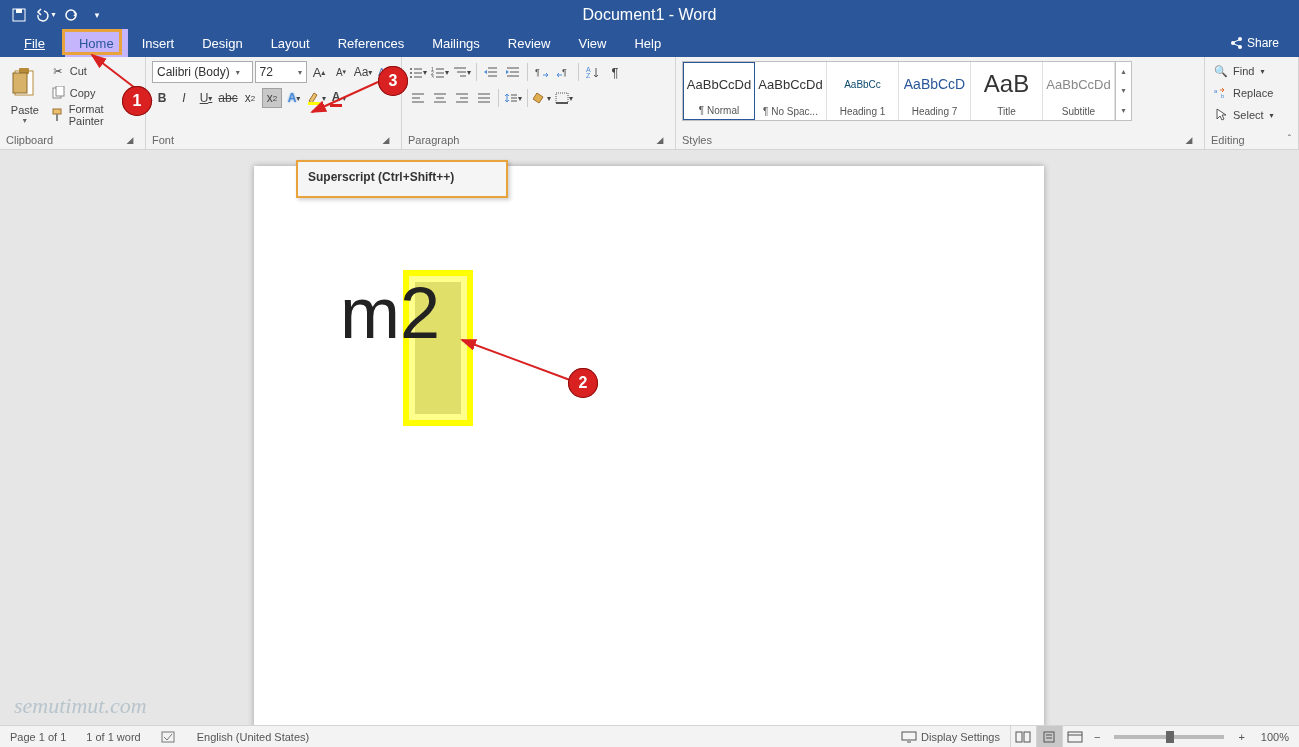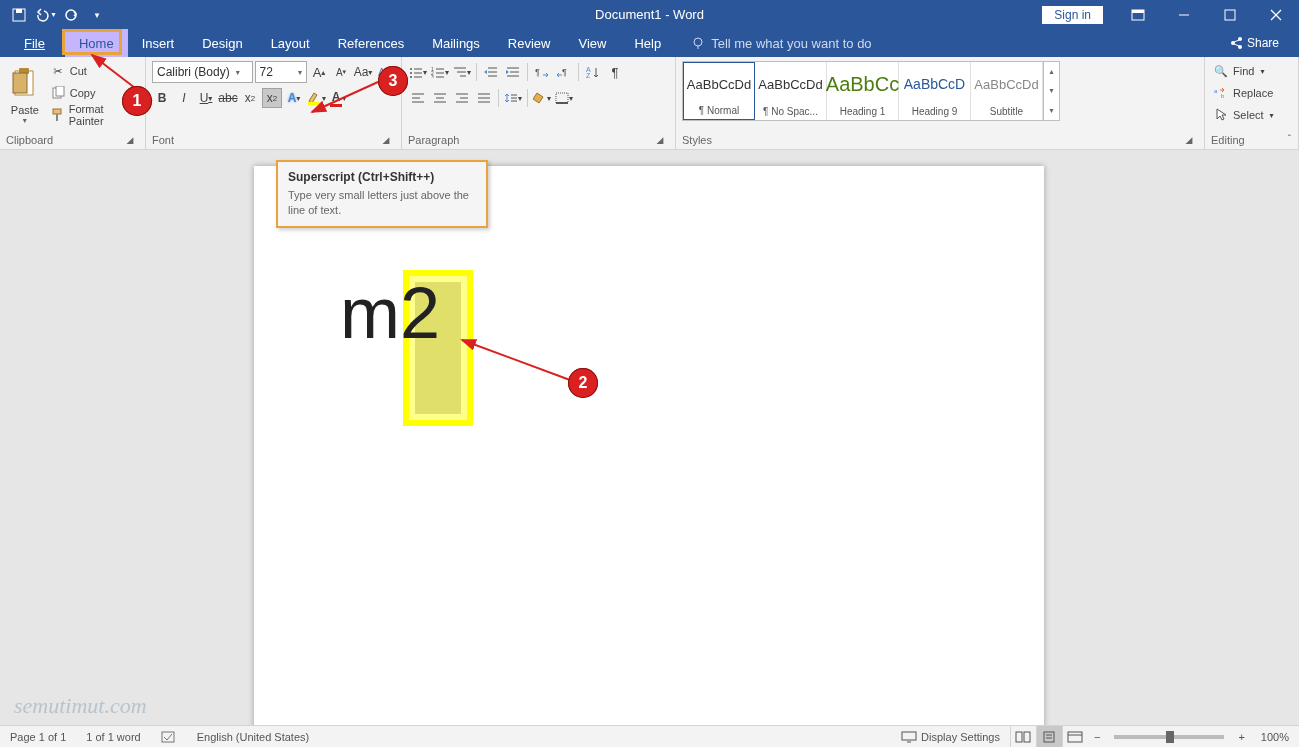--- a/index.html
+++ b/index.html
@@ -2,21 +2,21 @@
 <html><head>
 <meta charset="utf-8">
 <style>
 * { box-sizing: border-box; margin: 0; padding: 0; font-family: "Segoe UI", Tahoma, sans-serif; }
 body { width: 1299px; height: 747px; background: #e6e6e6; overflow: hidden; position: relative; font-size: 12px; }
 
 
 .titlebar { height: 29px; background: #2b579a; display: flex; align-items: center; color: #fff; position: relative; }
 .titlebar .qat { display: flex; align-items: center; gap: 4px; padding-left: 8px; }
 .titlebar .qat .btn { width: 22px; height: 22px; display: flex; align-items: center; justify-content: center; cursor: pointer; }
-.titlebar .title { position: absolute; left: 50%; transform: translateX(-50%); font-size: 13px; }
+.titlebar .title { position: absolute; left: 50%; transform: translateX(-50%); font-size: 16px; }
 .titlebar .right { position: absolute; right: 0; display: flex; align-items: center; height: 100%; }
 .titlebar .signin { background: #fff; color: #2b579a; padding: 2px 12px; font-size: 12px; margin-right: 12px; cursor: pointer; }
 .titlebar .winbtn { width: 46px; height: 29px; display: flex; align-items: center; justify-content: center; cursor: pointer; color:#fff; }
 
 
 .menubar { height: 28px; background: #2b579a; display: flex; align-items: stretch; color: #fff; padding-left: 4px; }
 .menubar .tab { padding: 0 14px; display: flex; align-items: center; font-size: 13px; cursor: pointer; }
 .menubar .tab.file { padding: 0 20px; text-decoration: underline; }
 .menubar .tab.active { background: #c4b5fd; color: #2b579a; }
 .menubar .tell { display: flex; align-items: center; gap: 6px; padding-left: 16px; color: #cfd9ec; font-size: 13px; }
@@ -61,21 +61,21 @@
 .collapse-ribbon { position:absolute; right:8px; bottom:4px; font-size:10px; color:#666; cursor:pointer; }
 
 
 .docarea { position:absolute; top:150px; left:0; right:0; bottom:22px; background:#e6e6e6; overflow:hidden; }
 .page { position:absolute; top:16px; left:254px; width:790px; height:800px; background:#fff; box-shadow:0 0 6px rgba(0,0,0,.3); }
 .page .content { position:absolute; top:106px; left:86px; font-size:72px; font-family:Calibri, sans-serif; color:#222; display:flex; align-items:baseline; }
 .hl-box { position:absolute; top:104px; left:149px; width:70px; height:156px; border:6px solid #ffff00; background:rgba(255,255,0,.45); }
 .hl-inner { position:absolute; top:6px; left:6px; right:6px; bottom:6px; background:rgba(128,128,0,.25);}
 
 
-.tooltip { position:absolute; top:160px; left:276px; width:212px; background:#f5f5f5; border:2px solid #e8a33d; padding:8px 10px; box-shadow:2px 2px 4px rgba(0,0,0,.2); z-index:50;}
+.tooltip { position:absolute; top:160px; left:296px; width:212px; background:#f5f5f5; border:2px solid #e8a33d; padding:8px 10px; box-shadow:2px 2px 4px rgba(0,0,0,.2); z-index:50;}
 .tooltip .tt-title{ font-weight:bold; font-size:12px; color:#333; margin-bottom:4px;}
 .tooltip .tt-body{ font-size:11px; color:#666; line-height:1.35;}
 
 
 .circle { position:absolute; width:30px; height:30px; border-radius:50%; background:#d92121; color:#fff; font-weight:bold; font-size:16px; display:flex; align-items:center; justify-content:center; z-index:60; box-shadow:0 0 0 1px #8a0f0f inset;}
 .home-highlight{ position:absolute; top:29px; left:62px; width:60px; height:26px; border:3px solid #e8a33d; z-index:55; pointer-events:none;}
 
 
 .statusbar { position:absolute; bottom:0; left:0; right:0; height:22px; background:#f3f3f3; border-top:1px solid #d4d4d4; display:flex; align-items:center; font-size:11px; color:#555; }
 .statusbar .sbitem { padding:0 10px; cursor:pointer; }
@@ -110,65 +110,33 @@
       </div>
     <div class="btn">
         <svg width="14" height="14">
           <circle cx="7" cy="7" r="5" fill="none" stroke="#fff" stroke-width="1.5"></circle>
           <path d="M10 4 L12 6 L10 8" fill="none" stroke="#fff" stroke-width="1.5"></path>
         </svg>
       </div>
     <div class="btn" style="font-size:9px;color:#fff;">▾</div>
   </div>
   <div class="title">Document1 - Word</div>
-  <div class="right">
-    <div class="signin">Sign in</div>
-    <div class="winbtn">
-        <svg width="14" height="12">
-          <rect x="1" y="1" width="12" height="10" fill="none" stroke="#fff"></rect>
-          <rect x="1" y="1" width="12" height="3" fill="#fff"></rect>
-        </svg>
-      </div>
-    <div class="winbtn">
-        <svg width="12" height="12">
-          <line x1="1" y1="6" x2="11" y2="6" stroke="#fff" stroke-width="1"></line>
-        </svg>
-      </div>
-    <div class="winbtn">
-        <svg width="12" height="12">
-          <rect x="1" y="1" width="10" height="10" fill="none" stroke="#fff"></rect>
-        </svg>
-      </div>
-    <div class="winbtn">
-        <svg width="12" height="12">
-          <line x1="1" y1="1" x2="11" y2="11" stroke="#fff" stroke-width="1.2"></line>
-          <line x1="11" y1="1" x2="1" y2="11" stroke="#fff" stroke-width="1.2"></line>
-        </svg>
-      </div>
-  </div>
 </div>
 
 <div class="menubar">
   <div class="tab file">File</div>
   <div class="tab active">Home</div>
   <div class="tab">Insert</div>
   <div class="tab">Design</div>
   <div class="tab">Layout</div>
   <div class="tab">References</div>
   <div class="tab">Mailings</div>
   <div class="tab">Review</div>
   <div class="tab">View</div>
   <div class="tab">Help</div>
-  <div class="tell">
-    <svg width="14" height="14">
-        <circle cx="7" cy="6" r="4" fill="none" stroke="#cfd9ec"></circle>
-        <line x1="7" y1="10" x2="7" y2="13" stroke="#cfd9ec"></line>
-      </svg>
-    <span>Tell me what you want to do</span>
-  </div>
   <div class="share">
     <svg width="14" height="14">
         <circle cx="4" cy="7" r="2" fill="#fff"></circle>
         <circle cx="11" cy="3" r="2" fill="#fff"></circle>
         <circle cx="11" cy="11" r="2" fill="#fff"></circle>
         <line x1="5" y1="6" x2="10" y2="4" stroke="#fff"></line>
         <line x1="5" y1="8" x2="10" y2="10" stroke="#fff"></line>
       </svg>
     <span>Share</span>
   </div>
@@ -403,26 +371,30 @@
       <div class="style-gallery">
         <div class="style-item sel">
             <div class="prev">AaBbCcDd</div>
             <div class="nm">¶ Normal</div>
           </div>
         <div class="style-item">
             <div class="prev">AaBbCcDd</div>
             <div class="nm">¶ No Spac...</div>
           </div>
         <div class="style-item">
-            <div class="prev" style="color:#4d7c0f;font-size:20px;">AaBbCc</div>
+            <div class="prev" style="color:#0c4a6e;font-size:10px;">AaBbCc</div>
             <div class="nm">Heading 1</div>
           </div>
         <div class="style-item">
             <div class="prev" style="color:#2b579a;font-size:14px;">AaBbCcD</div>
-            <div class="nm">Heading 9</div>
+            <div class="nm">Heading 7</div>
+          </div>
+        <div class="style-item">
+            <div class="prev" style="font-size:24px;">AaB</div>
+            <div class="nm">Title</div>
           </div>
         <div class="style-item">
             <div class="prev" style="color:#888;">AaBbCcDd</div>
             <div class="nm">Subtitle</div>
           </div>
         <div class="gallery-more">
           <div>▴</div>
           <div>▾</div>
           <div>▾</div>
         </div>
@@ -461,21 +433,20 @@
       </div>
     </div>
     <div class="group-label"><span>Editing</span></div>
   </div>
 
   <div class="collapse-ribbon">ˆ</div>
 </div>
 
 <div class="tooltip">
   <div class="tt-title">Superscript (Ctrl+Shift++)</div>
-  <div class="tt-body">Type very small letters just above the line of text.</div>
 </div>
 
 <div class="docarea">
   <div class="page">
     <div class="hl-box">
         <div class="hl-inner"></div>
       </div>
     <div class="content">
       <span>m</span>
         <span style="position:relative;z-index:2;">2</span>

